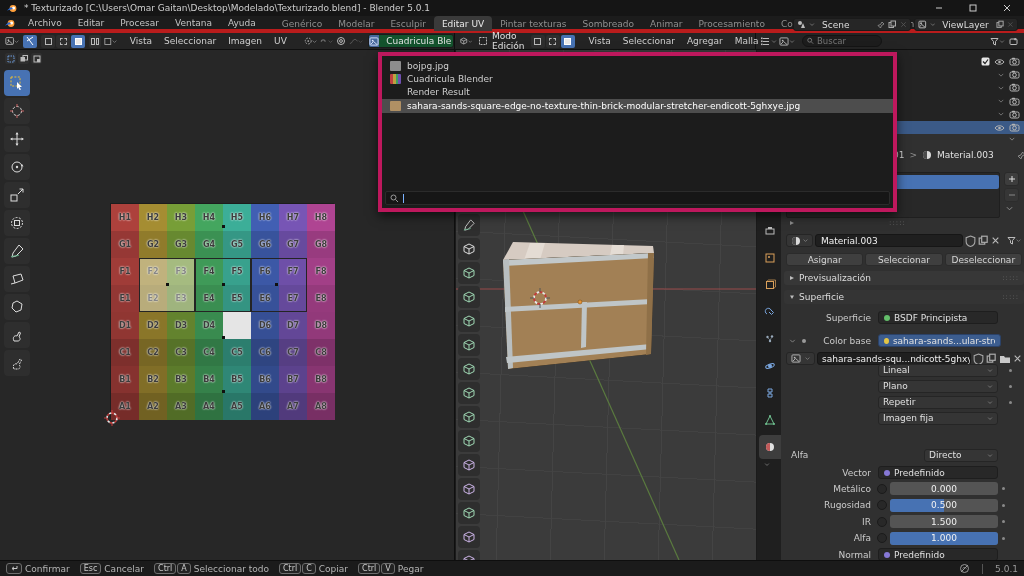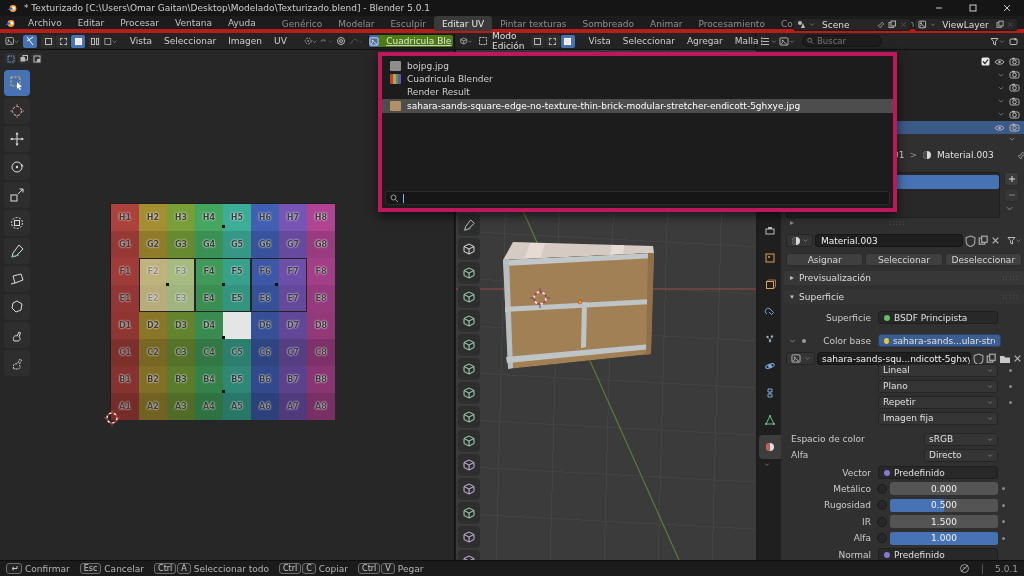--- a/index.html
+++ b/index.html
@@ -35,22 +35,22 @@
   #tb-ol { flex:1; padding:0 4px; }
   .hmenu { padding:0 6px; color:#cfcfcf; }
   .icon-btn { height:13px; min-width:14px; border-radius:2px; display:flex; align-items:center;
     justify-content:center; padding:0 1px; color:#bdbdbd; }
   .icon-btn.blue { background:#4772b3; color:#fff; }
   .selmode-group { display:flex; gap:1px; margin:0 4px; }
   .selmode { width:14px; height:13px; border-radius:2px; background:#2e2e2e; display:flex; align-items:center; justify-content:center; }
   .selmode.active { background:#4772b3; }
   .selmode .sq { width:7px; height:7px; border:1px solid #b9b9b9; }
   .selmode.active .sq { background:#e8e8e8; border-color:#fff; }
-  .img-picker { display:flex; align-items:center; height:14px; background:#4d7c0f; border:1px solid #1a1a1a;
-    border-radius:3px; overflow:hidden; margin-left:4px;text-decoration:underline; }
+  .img-picker { display:flex; align-items:center; height:14px; background:#14532d; border:1px solid #1a1a1a;
+    border-radius:3px; overflow:hidden; margin-left:4px; }
   .img-picker .thumb { width:16px; height:100%; background:#46689c; display:flex; align-items:center; justify-content:center; }
   .img-picker .txt { padding:0 5px; color:#e2e2e2; white-space:nowrap; }
   #ol-search { width:80px; height:12px; background:#1d1d1d; border:1px solid #141414; border-radius:6px;
     color:#8a8a8a; display:flex; align-items:center; gap:3px; padding:0 4px; margin:0 6px; }
   #ol-search input { background:none; border:none; outline:none; color:#8a8a8a; width:60px; font-size:8.5px;
     font-family:inherit; }
 
   
   #main { position:absolute; left:0; top:50px; width:1024px; height:510px; }
 
@@ -1175,29 +1175,20 @@
                 <span>Imagen fija</span>
                 <span>
                   <svg width="6" height="5" viewBox="0 0 8 8">
                     <path d="M1 2.5l3 3 3-3" stroke="#999" fill="none"></path>
                   </svg>
                 </span>
               </div>
             </div>
           </div>
 
-        <div class="prow" style="left:0; top:300px; width:243px;">
-          <span class="plabel" style="margin-left:10px;">Espacio de color</span>
-          <div class="dd-field" style="position:absolute; left:143px; width:74px;">
-            <span>sRGB</span>
-            <svg width="6" height="5" viewBox="0 0 8 8">
-                <path d="M1 2.5l3 3 3-3" stroke="#999" fill="none"></path>
-              </svg>
-          </div>
-        </div>
         <div class="prow" style="left:0; top:316px; width:243px;">
           <span class="plabel" style="margin-left:10px;">Alfa</span>
           <div class="dd-field" style="position:absolute; left:143px; width:74px;">
             <span>Directo</span>
             <svg width="6" height="5" viewBox="0 0 8 8">
                 <path d="M1 2.5l3 3 3-3" stroke="#999" fill="none"></path>
               </svg>
           </div>
         </div>
 

